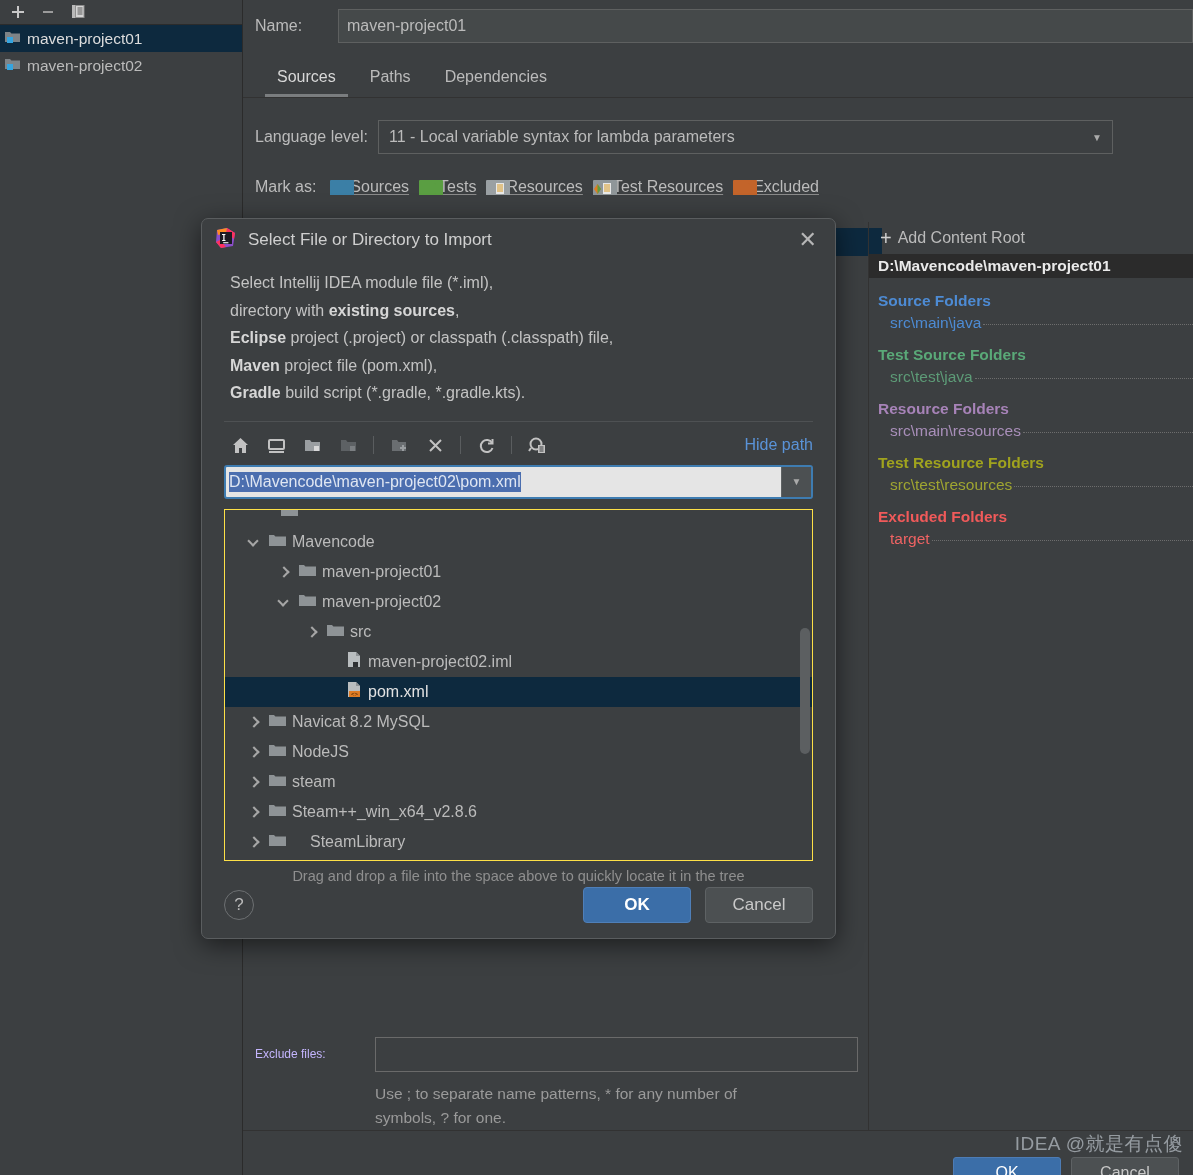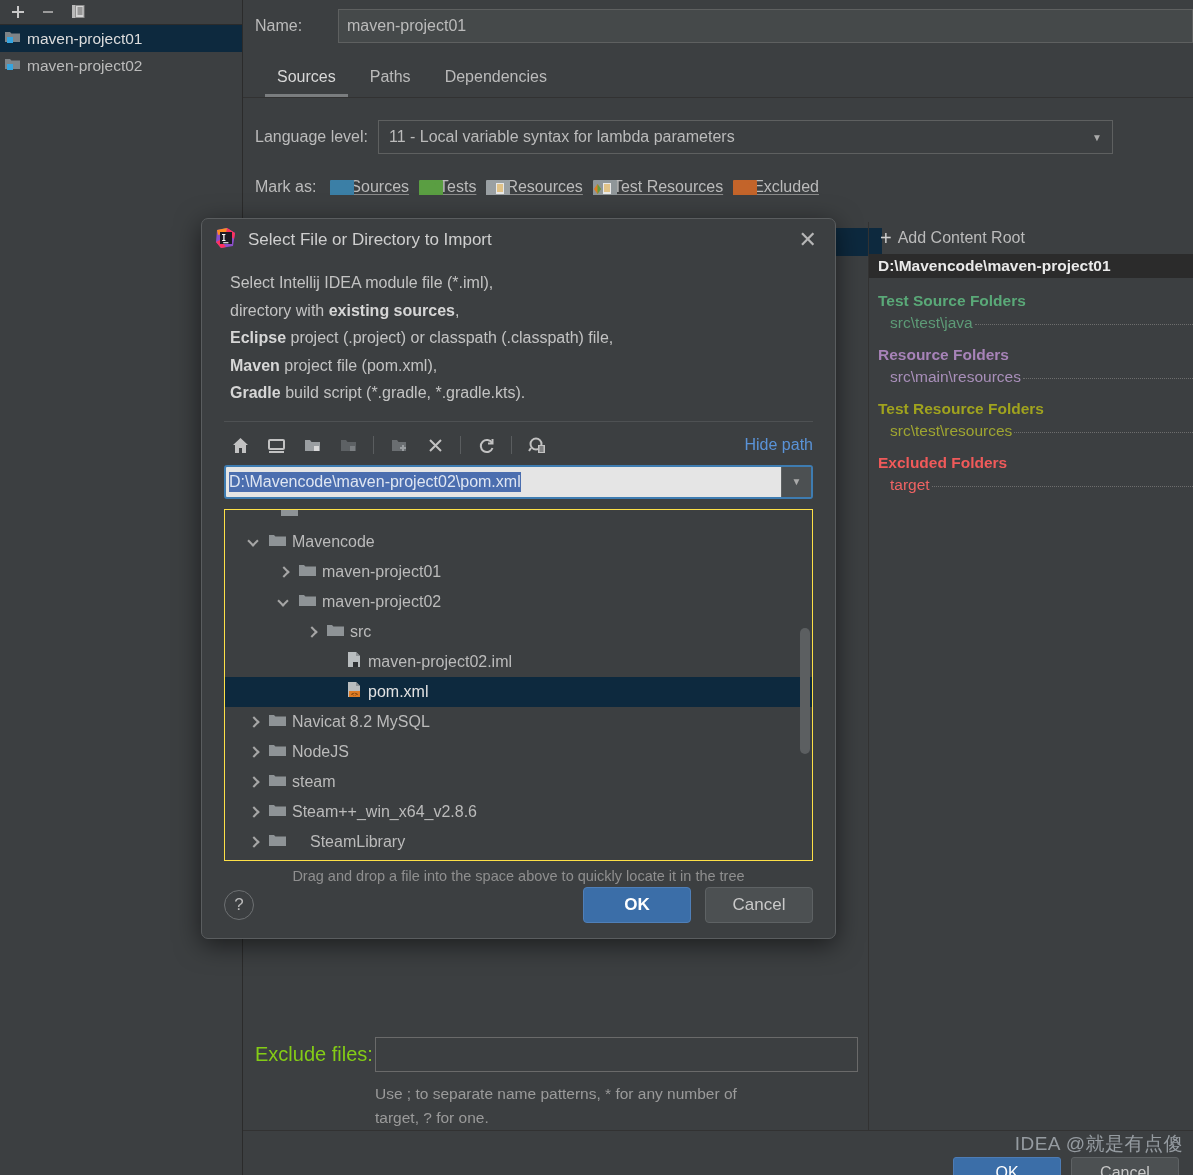--- a/index.html
+++ b/index.html
@@ -65,21 +65,21 @@
   .plus { font-size: 20px; color: #d0d0d0; line-height: 1; }
   .cr-path { background: #2b2b2b; color: #eaeaea; font-weight: bold; font-size: 15.5px; padding: 3px 0 3px 10px; }
   .cr-group { margin-top: 14px; padding-left: 10px; }
   .cr-title { font-weight: bold; font-size: 15.5px; }
   .cr-entry { font-size: 15.5px; padding-left: 12px; margin-top: 4px; display: flex; align-items: baseline; }
   .cr-entry .dots { flex: 1; border-bottom: 1px dotted #6d6d6d; margin-left: 2px; position: relative; top: -3px; }
 
   
   .exclude-wrap { position: absolute; left: 0; right: 0; bottom: 45px; }
   .exclude-row { display: flex; align-items: center; padding-left: 12px; }
-  .exclude-label { font-size: 20px; color: #84cc16; width: 120px; }
+  .exclude-label { font-size: 12px; color: #c4b5fd; width: 120px; }
   .exclude-input { width: 483px; height: 35px; background: #3c3f41; border: 1px solid #6a6a6a; }
   .exclude-hint { font-size: 15.5px; color: #9a9a9a; padding-left: 132px; margin-top: 10px; line-height: 1.55; width: 500px; }
   .divider-v { position: absolute; left: 625px; top: 0; width: 1px; background: #323232; }
 
   .bottom-bar { position: absolute; left: 0; right: 0; bottom: 0; height: 45px; background: #3c3f41; border-top: 1px solid #323232; }
   .btn-ok-main { position: absolute; right: 132px; bottom: -14px; width: 108px; height: 32px; background: #3b6ea8; border: 1px solid #4d7cb5; border-radius: 3px; color: #ffffff; font-size: 16px; display: flex; align-items: center; justify-content: center; cursor: pointer; }
   .btn-cancel-main { position: absolute; right: 14px; bottom: -14px; width: 108px; height: 32px; background: #4c5052; border: 1px solid #5e6264; border-radius: 3px; color: #c8c8c8; font-size: 16px; display: flex; align-items: center; justify-content: center; cursor: pointer; }
 
   .watermark { position: absolute; right: 10px; bottom: 18px; font-size: 19px; color: #9aa0a6; opacity: .95; letter-spacing: .5px; }
 
@@ -258,20 +258,27 @@
 
     <div class="hidden-strip" style="left:593px; top:228px;"></div>
 
     <div class="cr-panel">
       <div class="cr-addrow">
         <span class="plus">+</span>
         <span>Add Content Root</span>
       </div>
       <div class="cr-path">D:\Mavencode\maven-project01</div>
 
+      <div class="cr-group">
+        <div class="cr-title" style="color:#4d8bd4">Source Folders</div>
+        <div class="cr-entry">
+          <span style="color:#4d8bd4">src\main\java</span>
+          <span class="dots"></span>
+        </div>
+      </div>
 
       <div class="cr-group">
         <div class="cr-title" style="color:#5aa978">Test Source Folders</div>
         <div class="cr-entry">
           <span style="color:#5d9b77">src\test\java</span>
           <span class="dots"></span>
         </div>
       </div>
 
       <div class="cr-group">
@@ -301,21 +308,21 @@
 
     <div class="divider-v" style="top:222px; bottom:45px;"></div>
 
     <div class="exclude-wrap">
       <div class="exclude-row">
         <div class="exclude-label">Exclude files:</div>
         <input class="exclude-input" value="" style="">
       </div>
       <div class="exclude-hint">
         <div>Use ; to separate name patterns, * for any number of</div>
-        <div>target, ? for one.</div>
+        <div>symbols, ? for one.</div>
       </div>
     </div>
 
     <div class="bottom-bar">
       <div class="btn-ok-main">OK</div>
       <div class="btn-cancel-main">Cancel</div>
     </div>
   </div>
 
   <div class="dlg">

